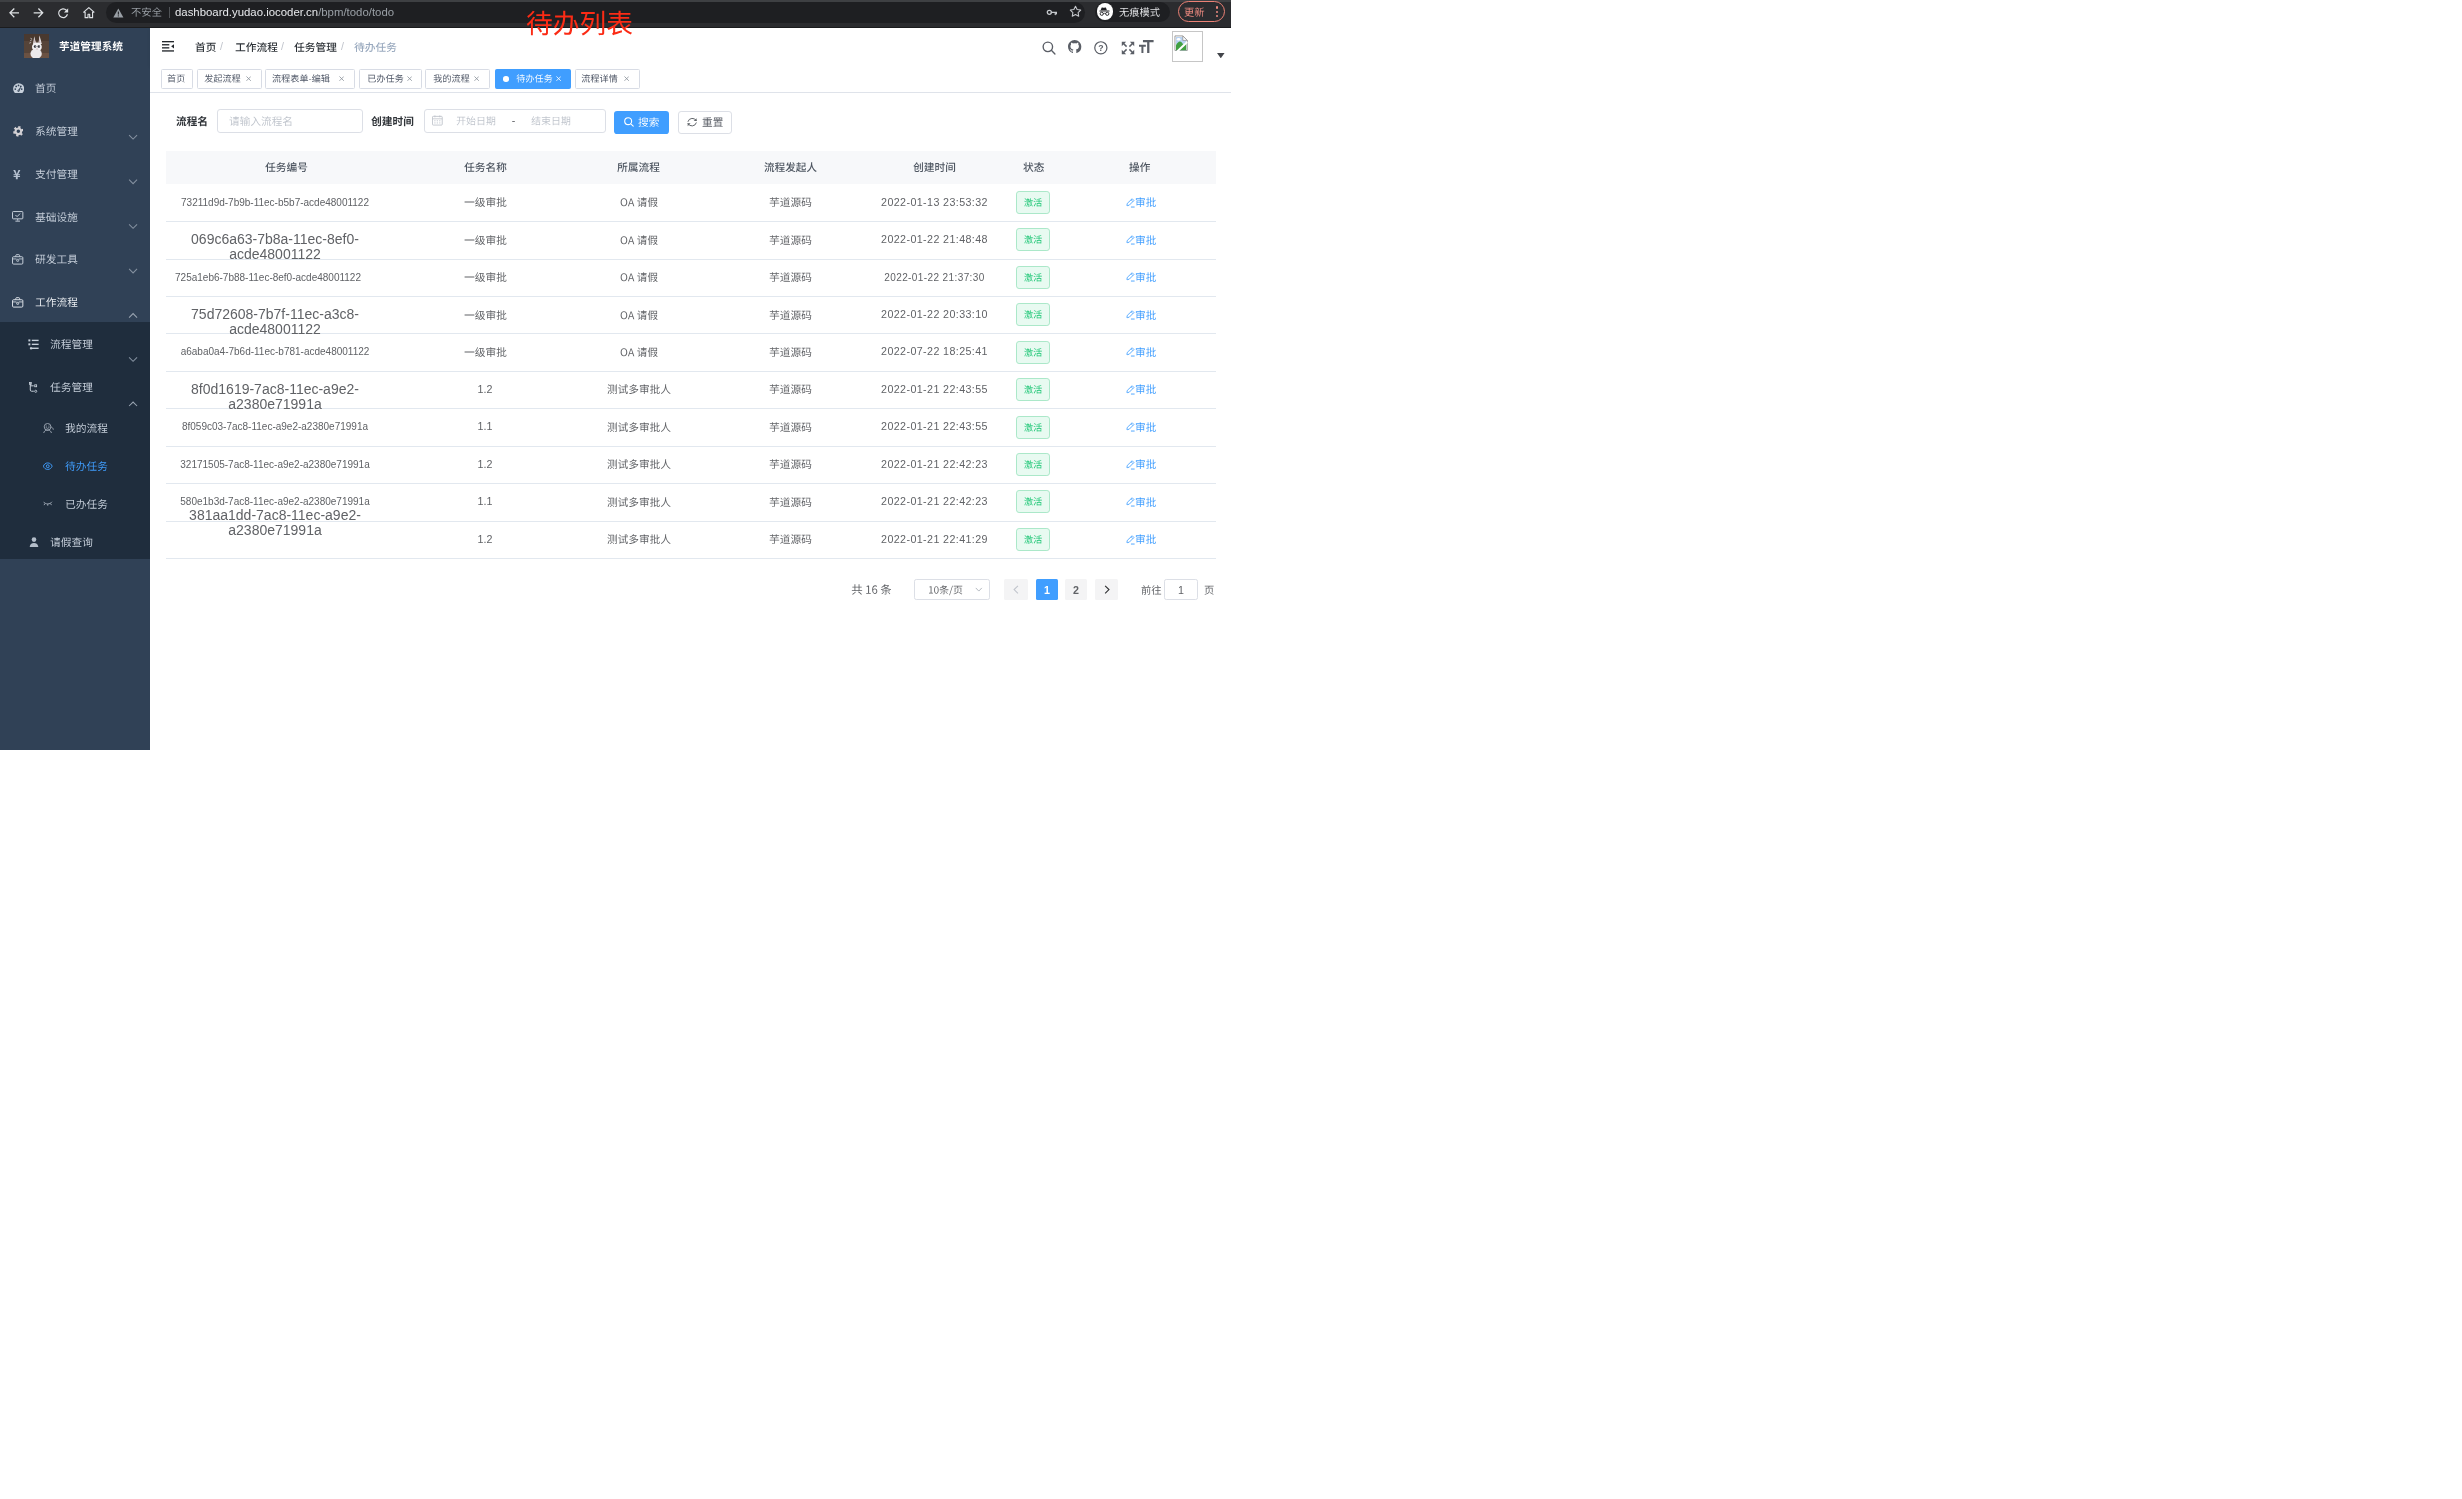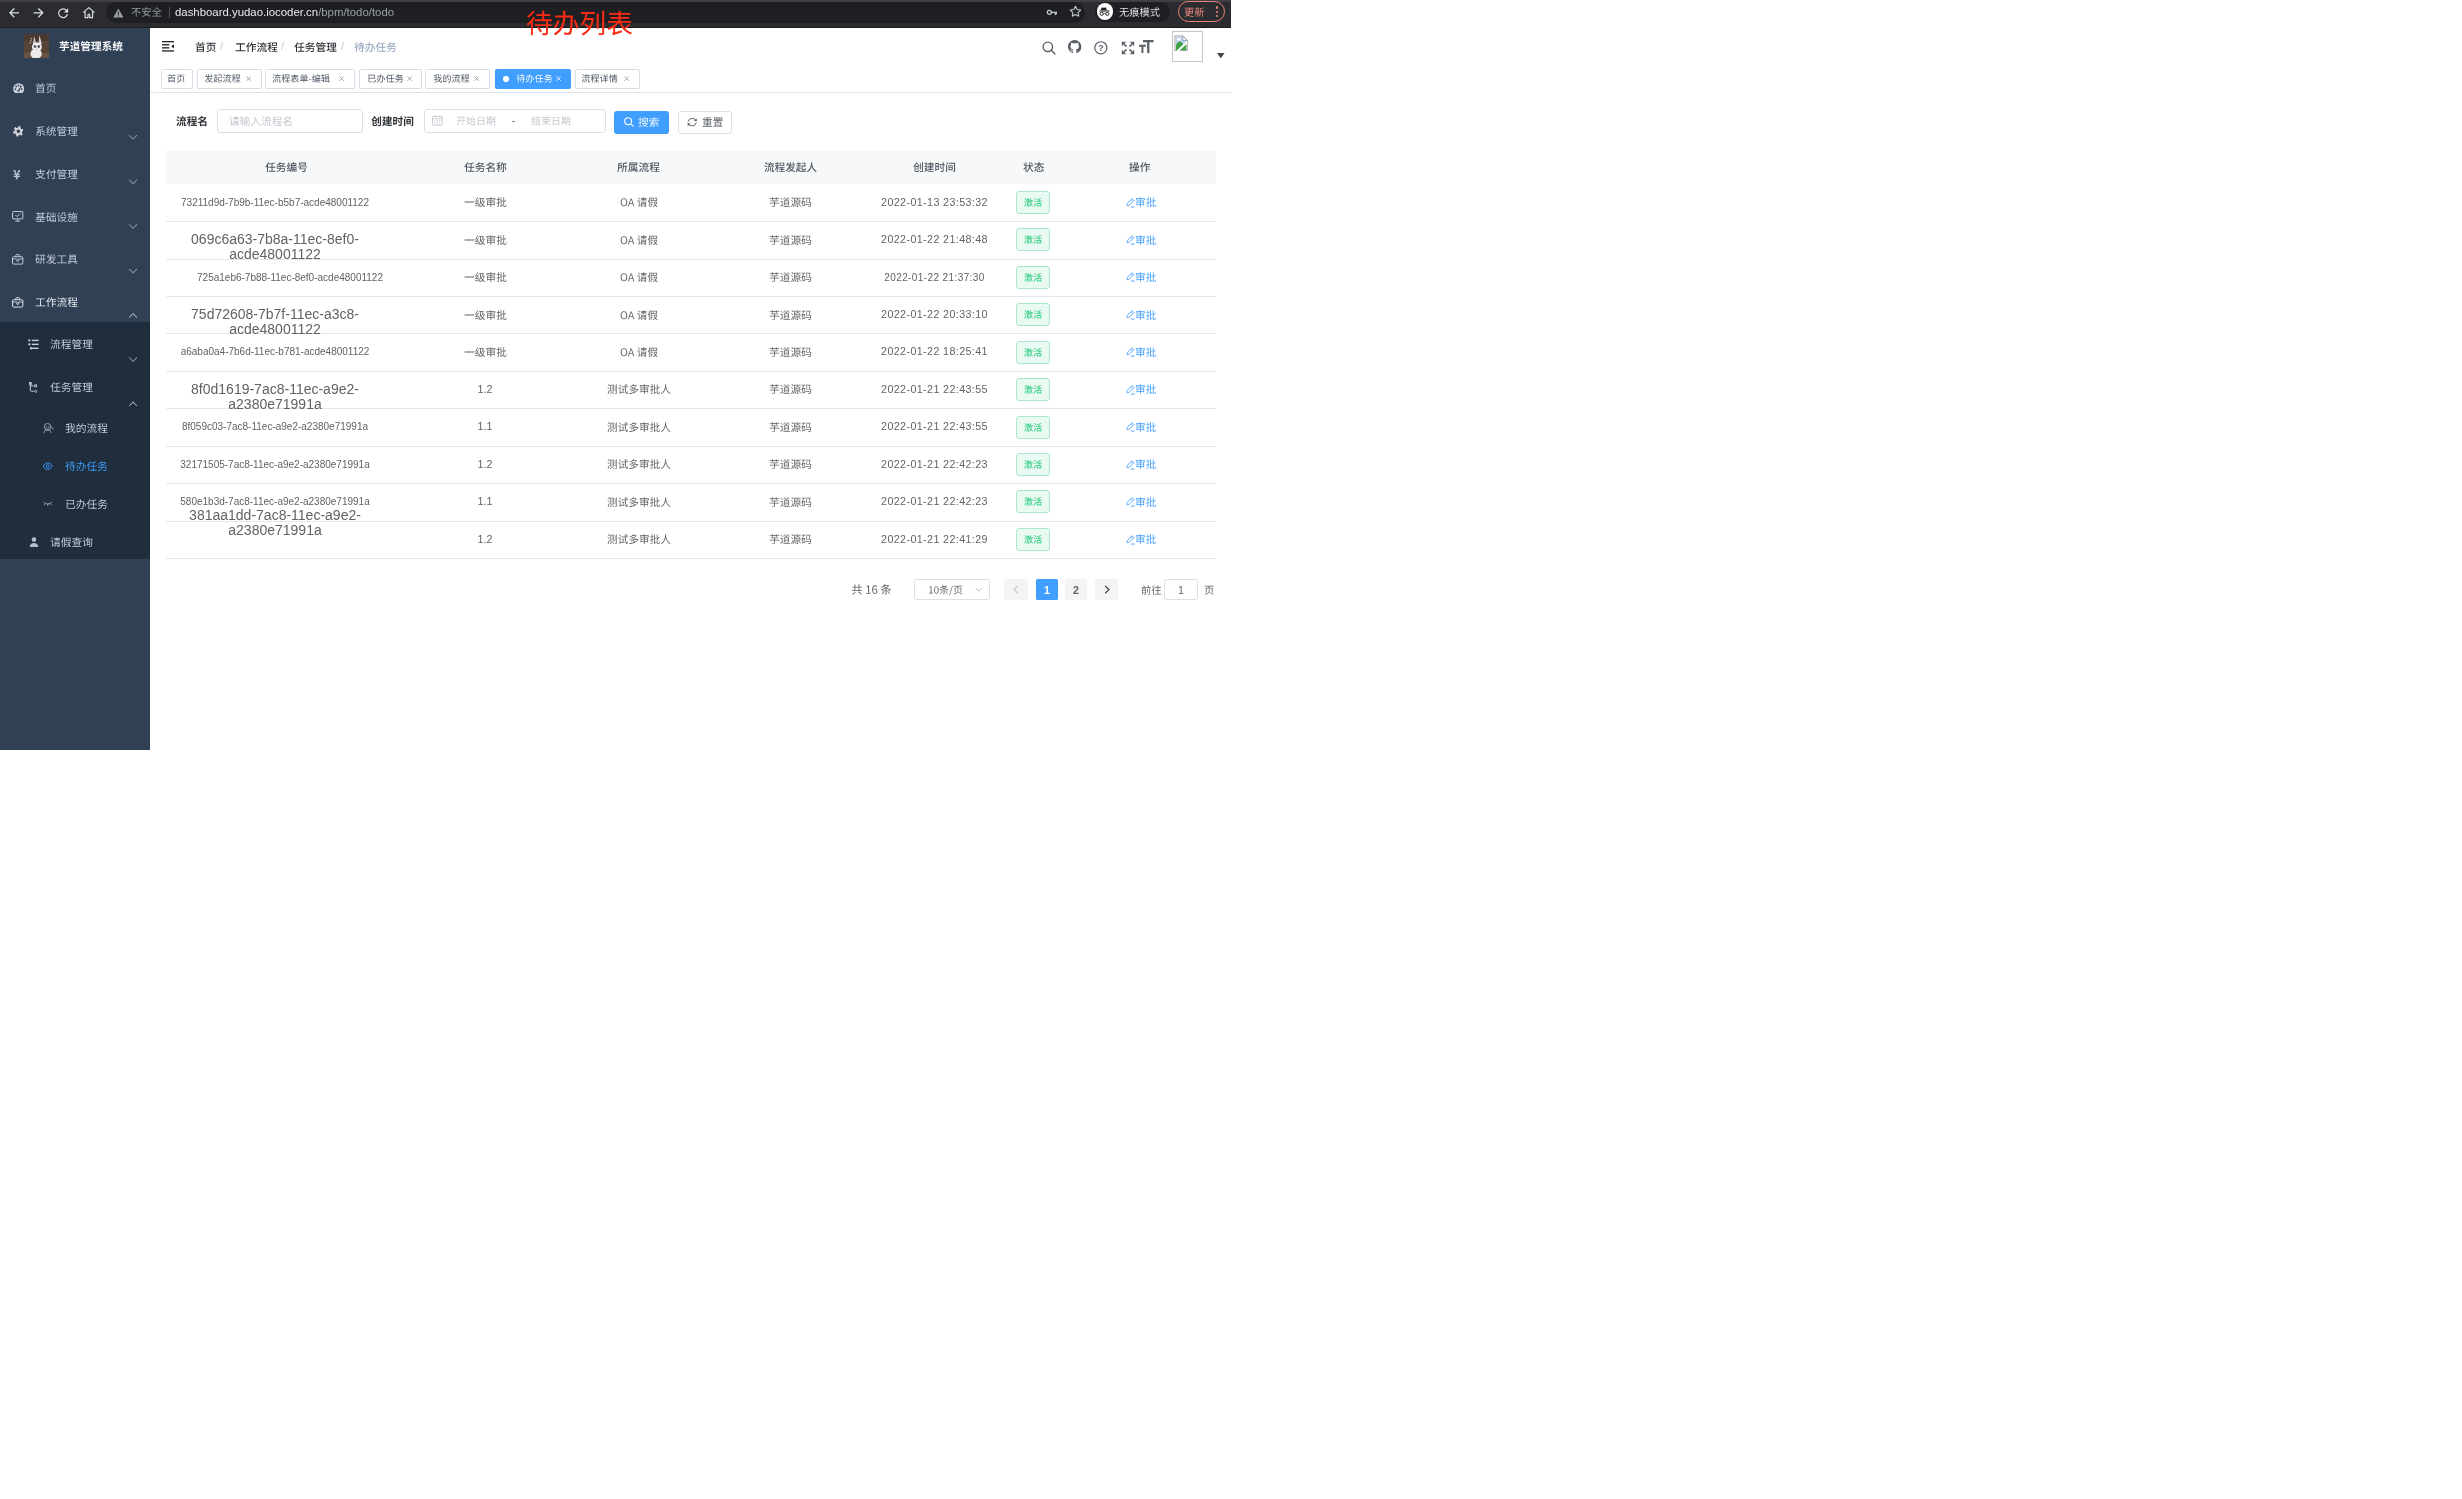--- a/index.html
+++ b/index.html
@@ -540,21 +540,21 @@
     <path d="M8.1 1 10.4 3.3 4.2 9.5 1.5 10.1c-.28.05-.42-.09-.37-.37l.6-2.7z" stroke="#409eff" stroke-width="1.1" fill="none" stroke-linejoin="round"></path>
     <path d="M6.7 2.4l2.3 2.3" stroke="#409eff" stroke-width="1"></path>
     <path d="M6.5 11.9h4.8" stroke="#409eff" stroke-width="1.2"></path>
   </svg>
 <svg style="position:absolute;left:1135px;top:235px;overflow:visible" width="21.4" height="12.3" viewBox="0 0 28 16.0938">
     <g transform="translate(0,12.04) scale(0.0140,0.0140)">
       <use href="#g5" fill="#409eff"></use>
     </g>
   </svg>
 <div style="position:absolute;left:166px;top:296px;width:1050px;height:0.8px;background:#e2e8ef"></div>
-<div style="position:absolute;left:168px;top:270px;width:244px;height:15.3px;font-size:10px;line-height:15.3px;color:#606266;text-align:center">725a1eb6-7b88-11ec-8ef0-acde48001122</div>
+<div style="position:absolute;left:146px;top:270px;width:244px;height:15.3px;font-size:10px;line-height:15.3px;color:#606266;text-align:center">725a1eb6-7b88-11ec-8ef0-acde48001122</div>
 <svg style="position:absolute;left:464px;top:272px;overflow:visible" width="43" height="12.3" viewBox="0 0 56 16.0938">
     <g transform="translate(0,12.04) scale(0.0140,0.0140)">
       <use href="#g1" fill="#606266"></use>
     </g>
   </svg>
 <svg style="position:absolute;left:620px;top:272px;overflow:visible" width="38" height="12.3" viewBox="0 0 50 16.0938">
     <g transform="translate(0,12.04) scale(0.0140,0.0140)">
       <use href="#g2" fill="#606266"></use>
     </g>
   </svg>
@@ -624,21 +624,21 @@
 <svg style="position:absolute;left:620px;top:347px;overflow:visible" width="38" height="12.3" viewBox="0 0 50 16.0938">
     <g transform="translate(0,12.04) scale(0.0140,0.0140)">
       <use href="#g2" fill="#606266"></use>
     </g>
   </svg>
 <svg style="position:absolute;left:769px;top:347px;overflow:visible" width="43" height="12.3" viewBox="0 0 56 16.0938">
     <g transform="translate(0,12.04) scale(0.0140,0.0140)">
       <use href="#g3" fill="#606266"></use>
     </g>
   </svg>
-<div style="position:absolute;left:858px;top:344px;width:153px;height:15.3px;font-size:10.7px;line-height:15.3px;letter-spacing:0.4px;color:#606266;text-align:center">2022-01-22 18:25:41</div>
+<div style="position:absolute;left:858px;top:344px;width:153px;height:15.3px;font-size:10.7px;line-height:15.3px;letter-spacing:0.4px;color:#606266;text-align:center">2022-07-22 18:25:41</div>
 <div style="position:absolute;left:1016px;top:341px;width:34px;height:23px;background:#e8faf1;border:0.8px solid #abe8c9;border-radius:3.1px"></div>
 <svg style="position:absolute;left:1024px;top:348px;overflow:visible" width="18.3" height="10.5" viewBox="0 0 24 13.7969">
     <g transform="translate(0,10.32) scale(0.0120,0.0120)">
       <use href="#g4" fill="#15c470"></use>
     </g>
   </svg>
 <svg style="position:absolute;left:1126px;top:347px" width="8.8" height="9.5" viewBox="0 0 11.5 12.5">
     <path d="M8.1 1 10.4 3.3 4.2 9.5 1.5 10.1c-.28.05-.42-.09-.37-.37l.6-2.7z" stroke="#409eff" stroke-width="1.1" fill="none" stroke-linejoin="round"></path>
     <path d="M6.7 2.4l2.3 2.3" stroke="#409eff" stroke-width="1"></path>
     <path d="M6.5 11.9h4.8" stroke="#409eff" stroke-width="1.2"></path>

